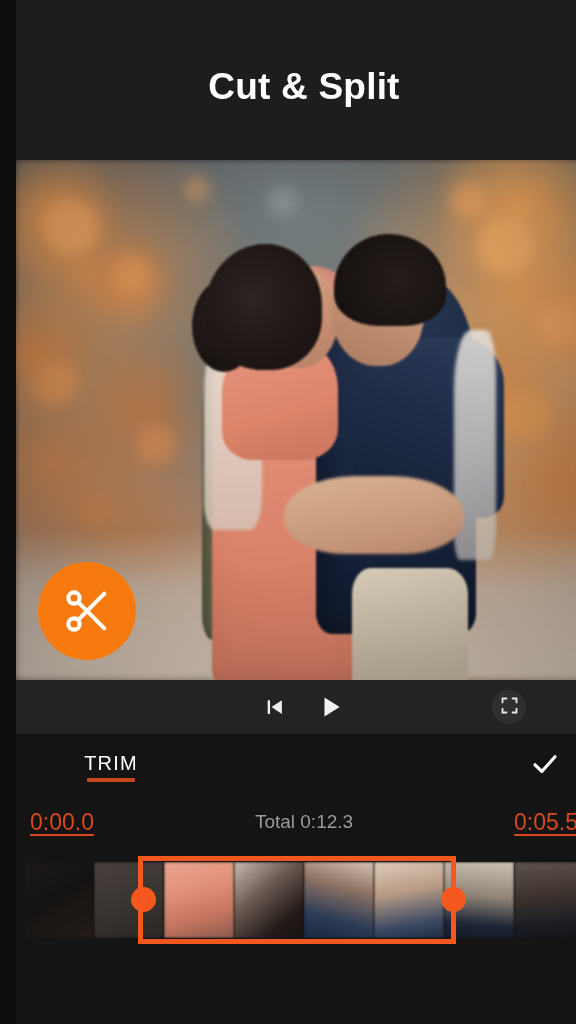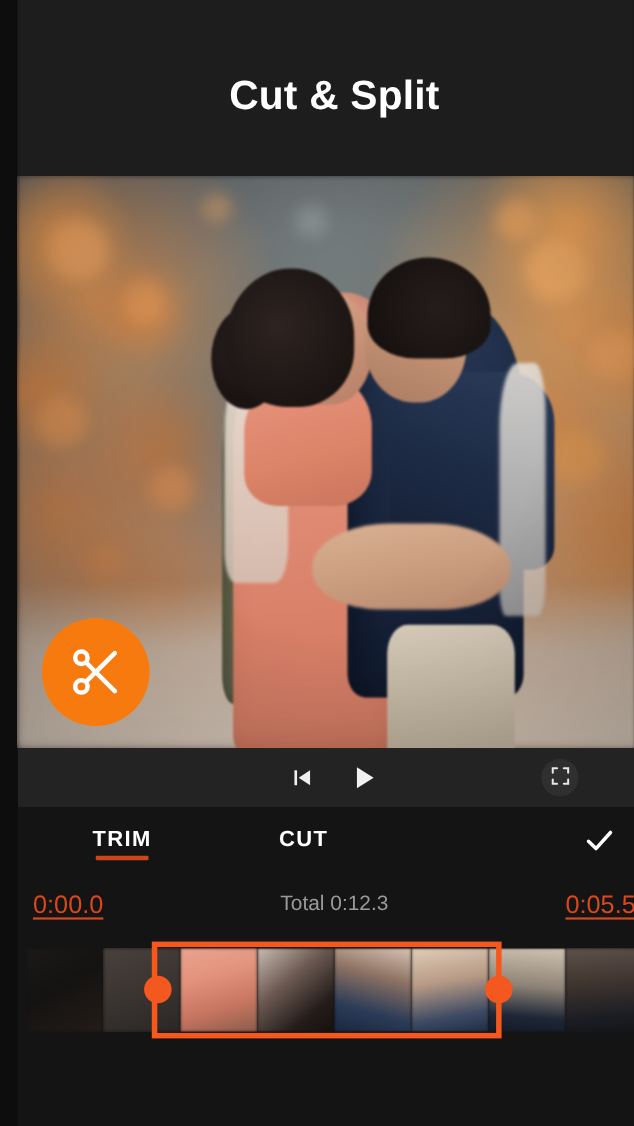--- a/index.html
+++ b/index.html
@@ -216,21 +216,20 @@
   }
   .tab {
     background:none; border:none; cursor:pointer;
     color:#ffffff;
     font-size:20px;
     letter-spacing:1.2px;
     position:relative;
     height:100%;
     display:flex; align-items:center; justify-content:center;
     padding:0;
-    font-weight:bold;
   }
   .tab-trim { width:190px; }
   .tab-cut  { width:140px; }
   .tab-split{ width:150px; }
   .tab .lbl { transform:translateY(-2px); }
   .tab.active .underline {
     position:absolute;
     bottom:14px; left:50%; transform:translateX(-50%);
     width:48px; height:4px;
     background:#c8471d;
@@ -402,23 +401,20 @@
         </svg>
       </span>
     </button>
   </div>
 
   <div class="tabs">
     <button class="tab tab-trim active">
       <span class="lbl">TRIM</span>
       <span class="underline"></span>
     </button>
-    <button class="tab tab-cut">
-      <span class="lbl">CUT</span>
-    </button>
     <button class="confirm-btn">
       <span>
         <svg viewBox="0 0 24 24" fill="none" stroke="#ffffff" stroke-width="2.4" stroke-linecap="round" stroke-linejoin="round">
           <path d="M4.5 12.6 L9.6 17.6 L19.5 6.6"></path>
         </svg>
       </span>
     </button>
   </div>
 
   <div class="timerow">

